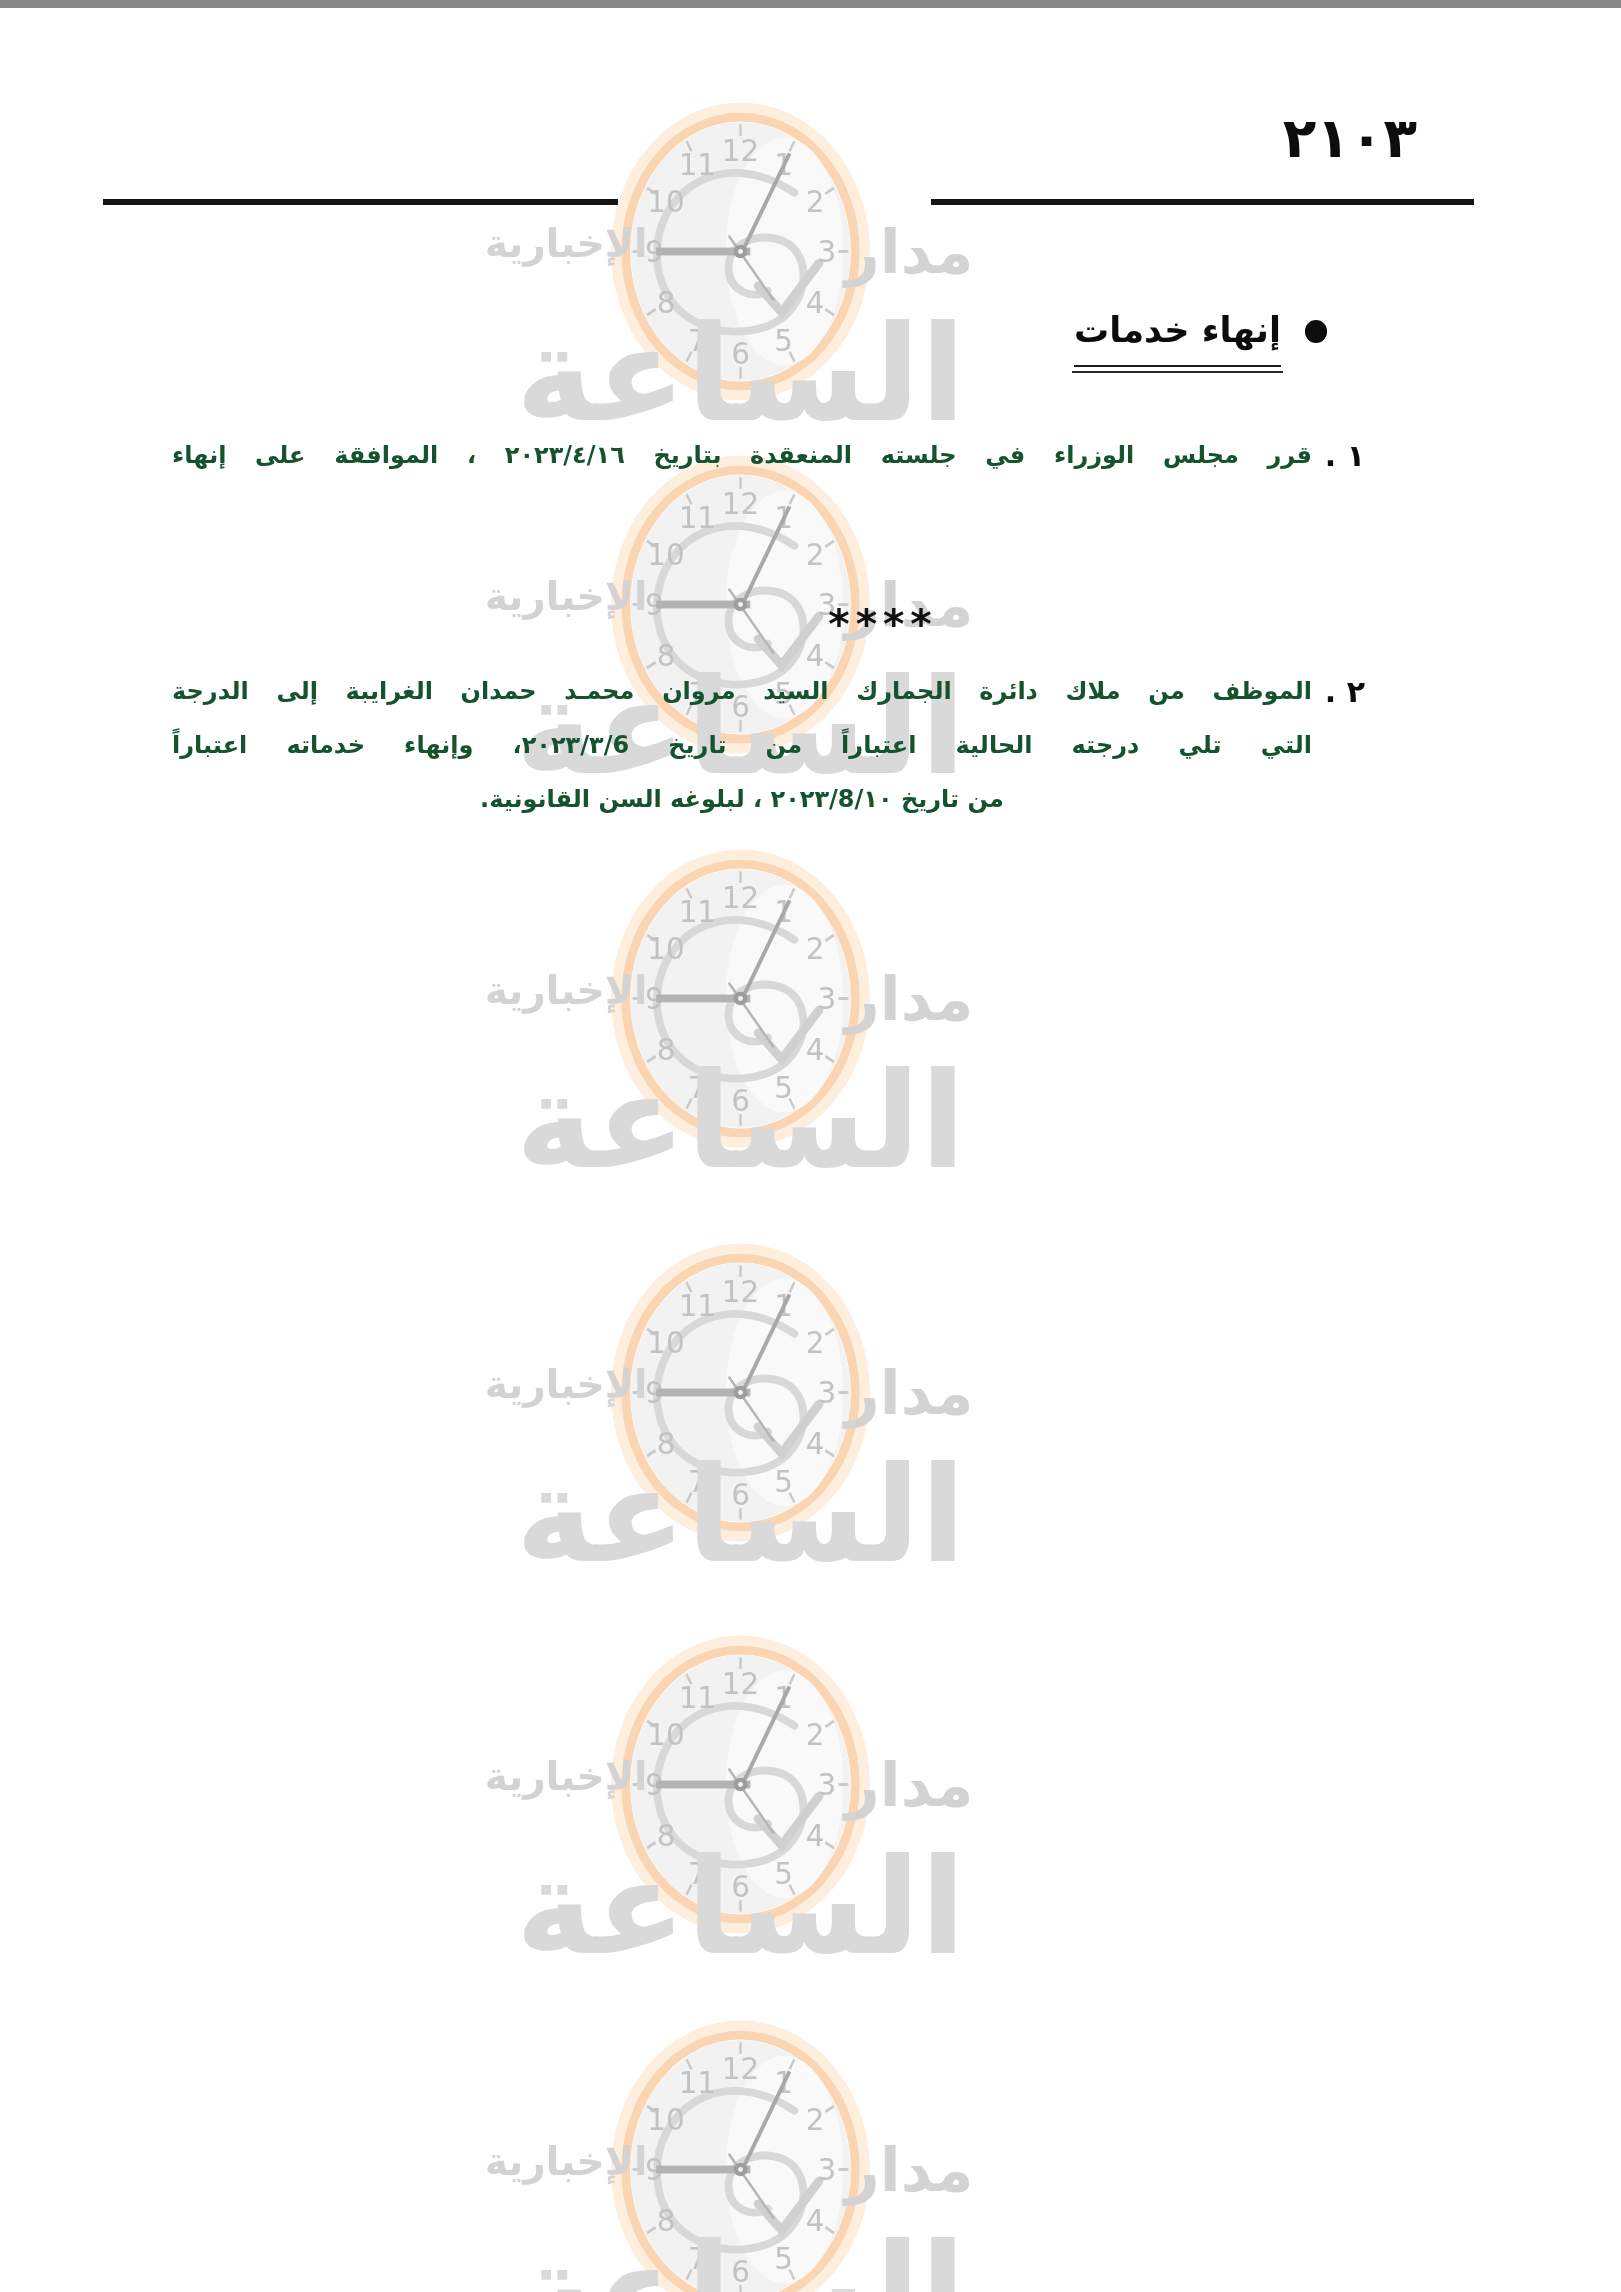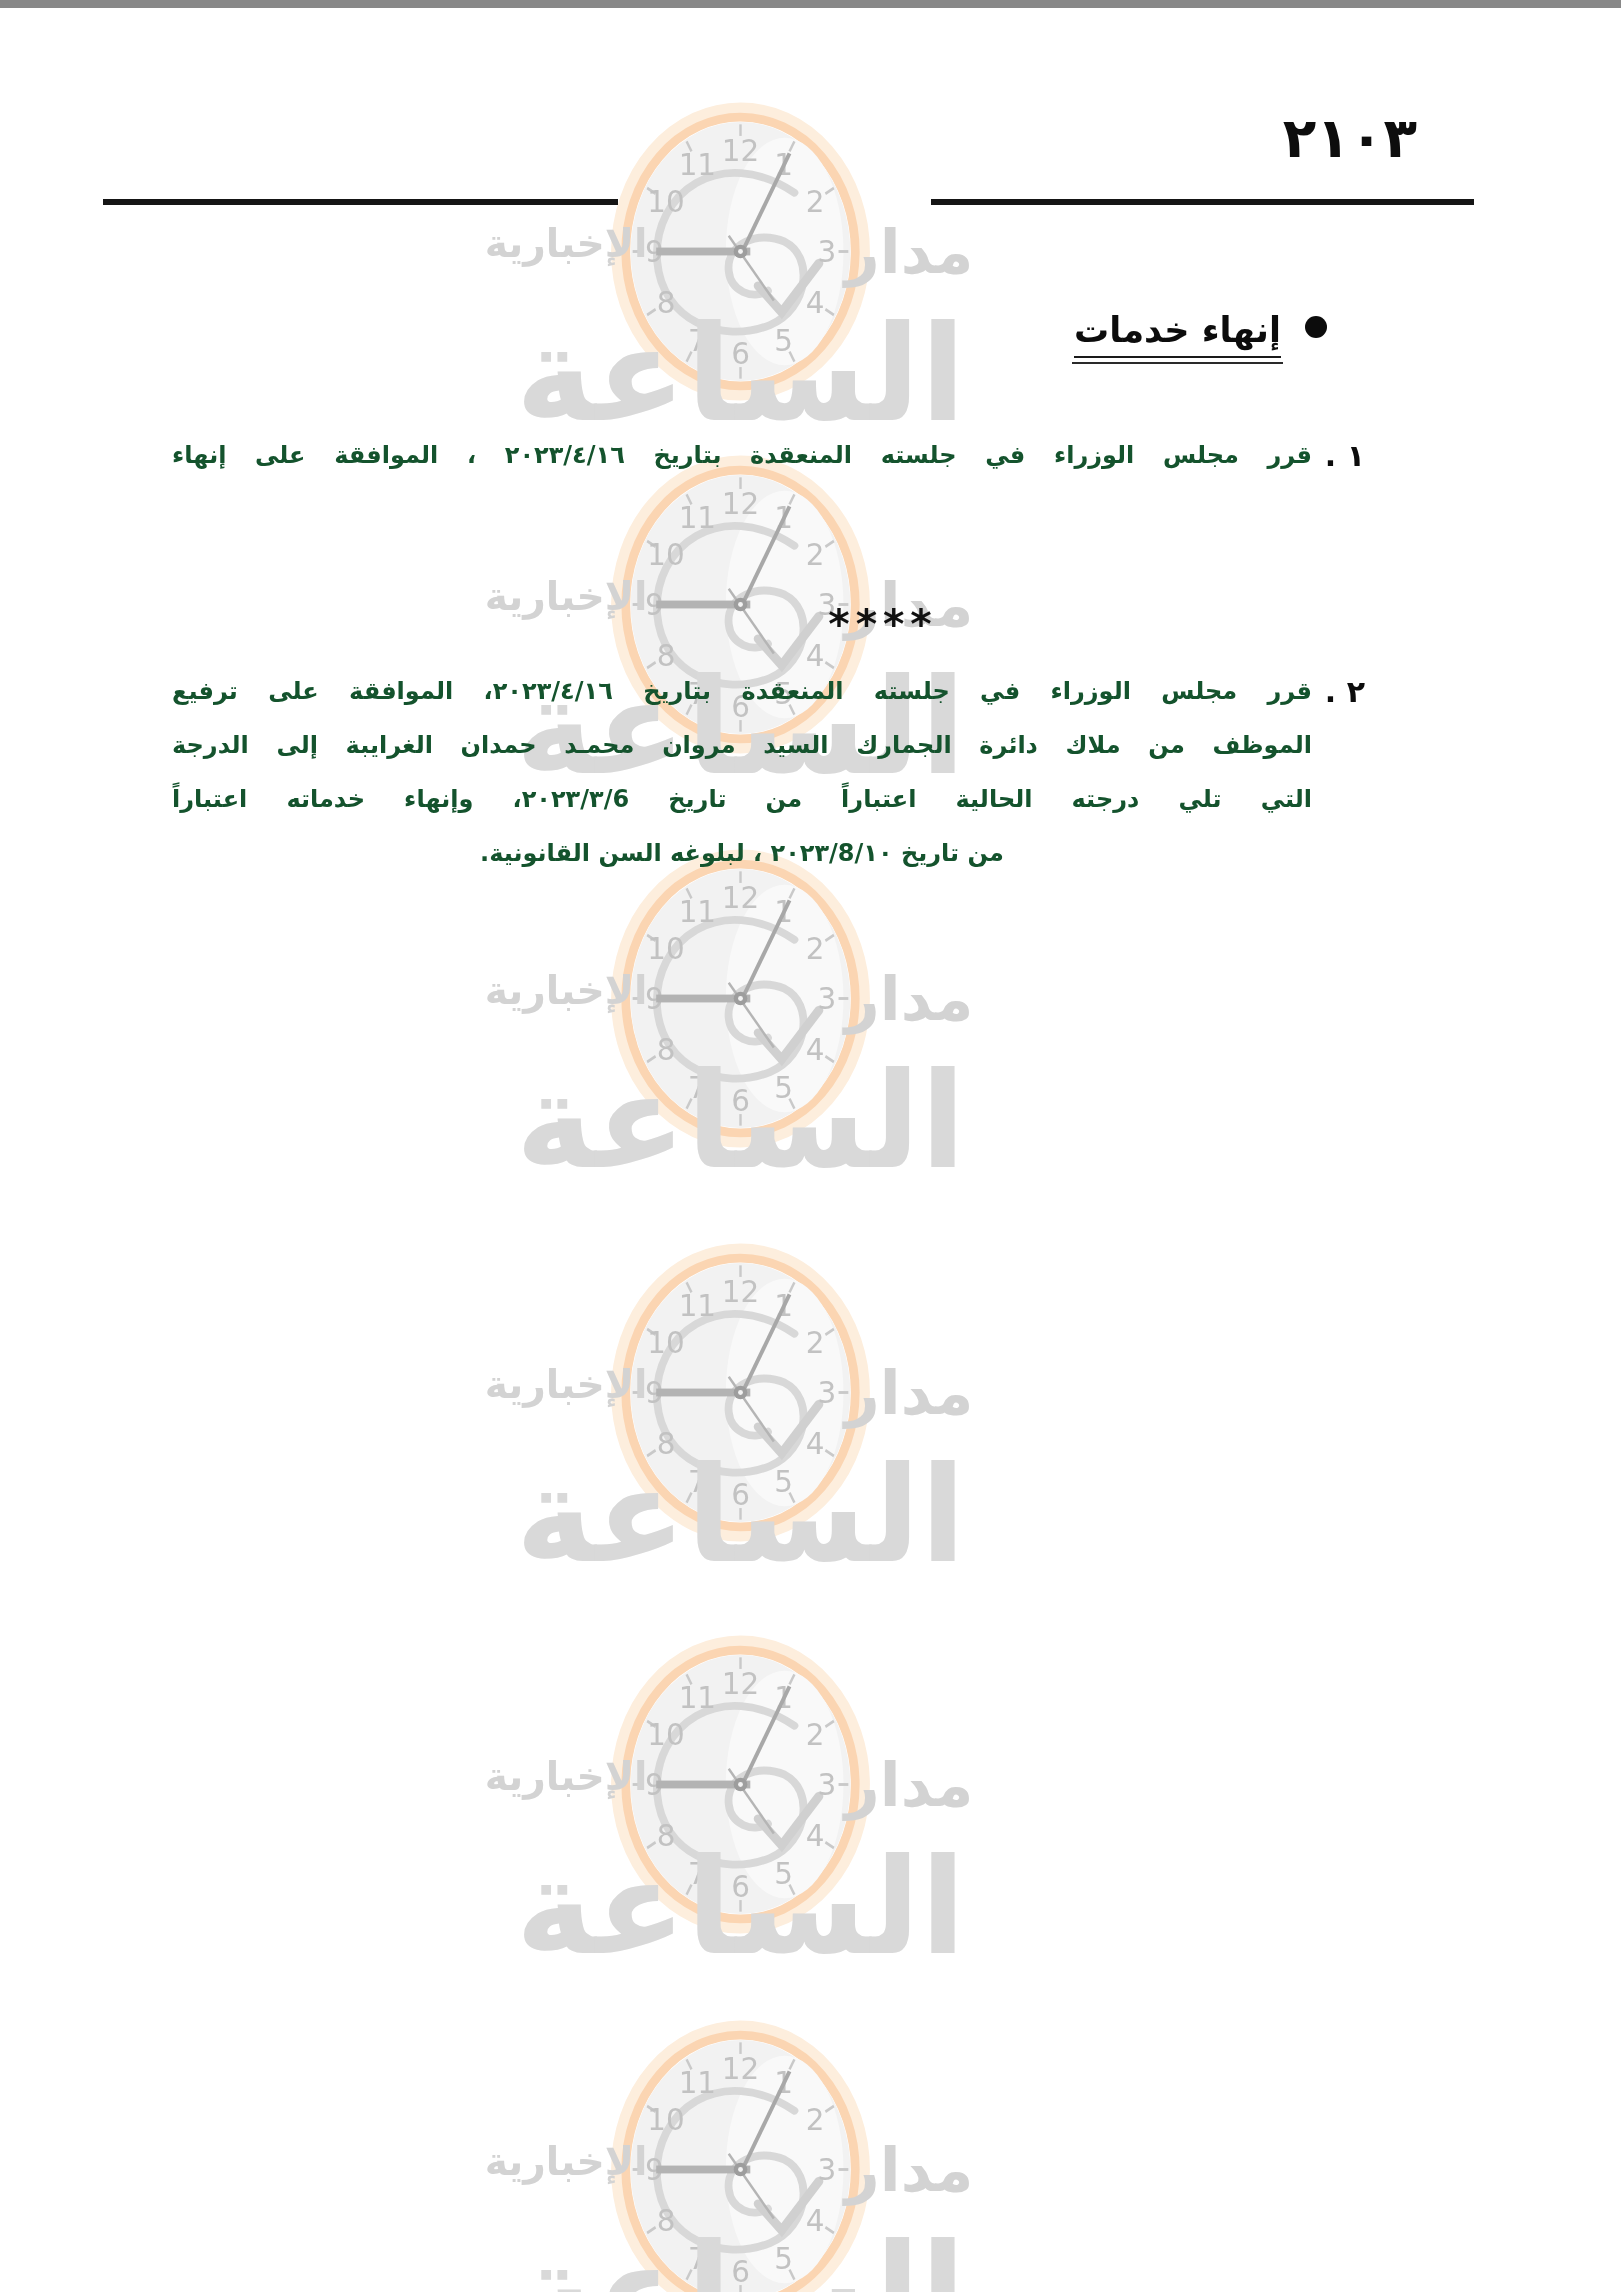--- a/index.html
+++ b/index.html
@@ -31,21 +31,21 @@
   .section-heading{
     position:absolute;top:302px;right:294px;
     display:flex;flex-direction:row;align-items:center;direction:rtl;gap:23.5px;
   }
   .bullet{
     width:22.5px;height:22.5px;border-radius:50%;background:#0c0c0c;flex:0 0 auto;
     margin-bottom:13.7px;
   }
   .section-title{
     font-size:35px;font-weight:bold;color:#0c0c0c;direction:rtl;
-    border-bottom:2.9px solid #1a1a1a;padding-bottom:6px;position:relative;
+    border-bottom:2.9px solid #1a1a1a;padding-bottom:15px;position:relative;
   }
   .section-title::after{
     content:"";position:absolute;left:-2px;right:-2px;bottom:-7.8px;height:2px;background:#2a2a2a;
   }
   .decisions{position:absolute;left:172px;width:1191px;top:0;}
   .para{position:absolute;left:0;width:1191px;direction:rtl;}
   .para .num{
     position:absolute;right:-2px;top:0;height:54px;line-height:49px;
     font-size:30px;font-weight:bold;color:#0c0c0c;
   }
@@ -166,21 +166,20 @@
         <div class="body">
           <div class="jline">قرر مجلس الوزراء في جلسته المنعقدة بتاريخ ٢٠٢٣/٤/١٦ ، الموافقة على إنهاء</div>
         </div>
       </div>
 
       <div class="stars">****</div>
 
       <div class="para p2">
         <span class="num">٢ .</span>
         <div class="body">
-          <div class="jline">قرر مجلس الوزراء في جلسته المنعقدة بتاريخ ٢٠٢٣/٤/١٦، الموافقة على ترفيع</div>
           <div class="jline">الموظف من ملاك دائرة الجمارك السيد مروان محمـد حمدان الغرايبة إلى الدرجة</div>
           <div class="jline">التي تلي درجته الحالية اعتباراً من تاريخ ٢٠٢٣/٣/6، وإنهاء خدماته اعتباراً</div>
           <div class="jline center">من تاريخ ٢٠٢٣/8/١٠ ، لبلوغه السن القانونية.</div>
         </div>
       </div>
 
     </div>
   </div>
 </div>
 

